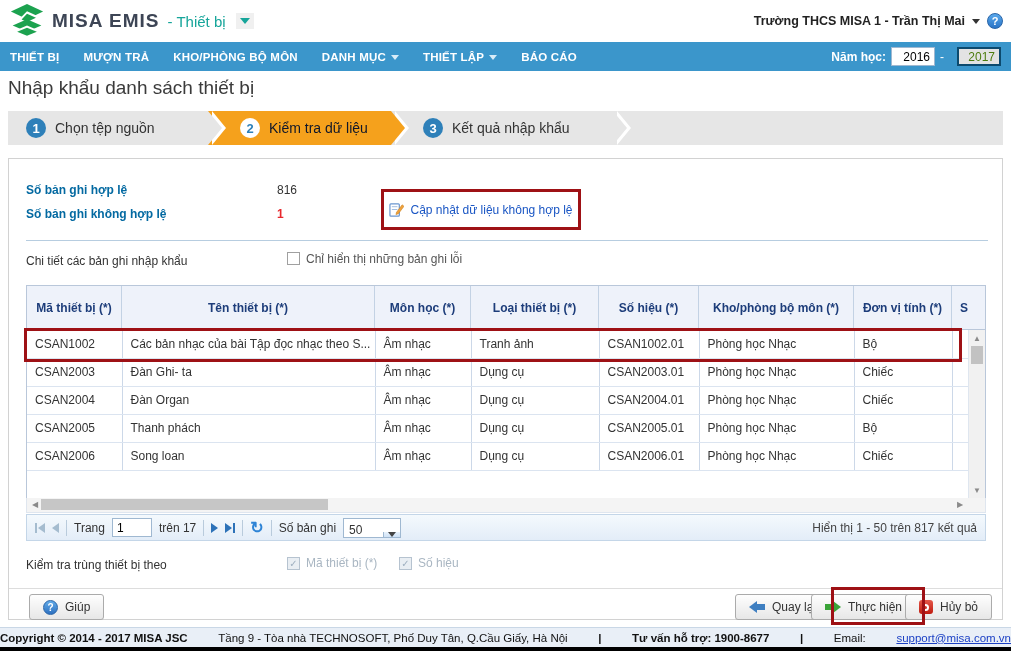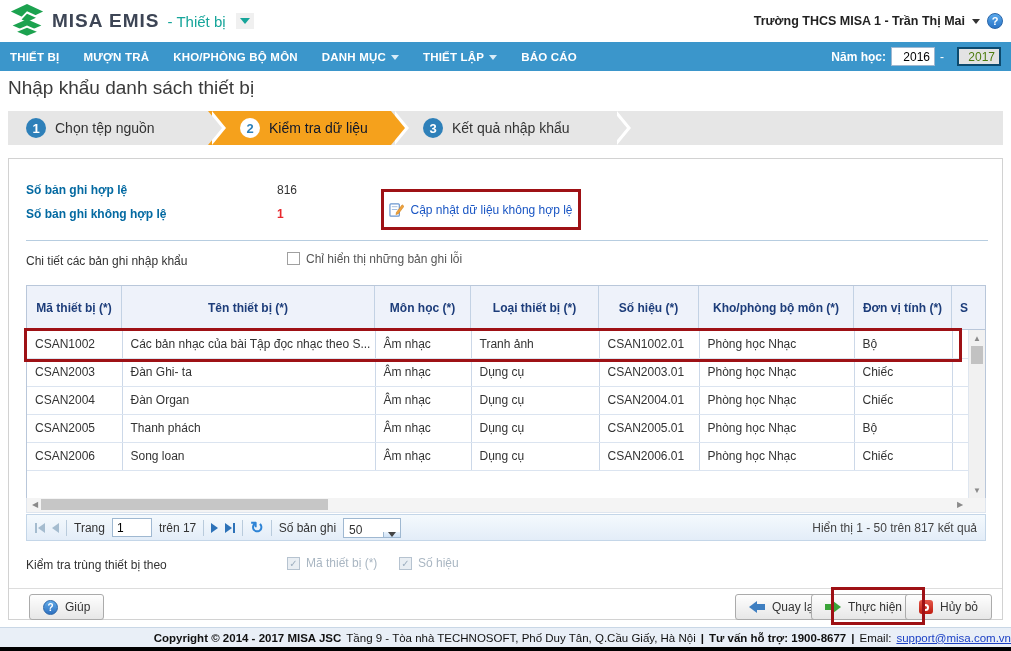--- a/index.html
+++ b/index.html
@@ -117,21 +117,21 @@
   .help-ico { width:15px; height:15px; border-radius:50%; background:linear-gradient(#61abe9,#2e71c0); border:1px solid #2a65a8; color:#fff; font-size:10px; font-weight:bold; display:flex; align-items:center; justify-content:center; }
   .arr { display:flex; align-items:center; }
   .arr .head-l { border-top:6px solid transparent; border-bottom:6px solid transparent; border-right:8px solid #3f7fc1; }
   .arr .tail { width:8px; height:6px; background:#3f7fc1; }
   .arr.green .head-r { border-top:6px solid transparent; border-bottom:6px solid transparent; border-left:8px solid #3aa438; }
   .arr.green .tail { background:#3aa438; }
   .cancel-ico { width:14px; height:14px; border-radius:3px; background:linear-gradient(#e4584a,#bf1a0e); display:flex; align-items:center; justify-content:center; }
   .cancel-ico i { width:7px; height:7px; border:2px solid #fff; border-radius:50%; }
 
   
-  .footer { position:absolute; left:0; top:627px; width:1011px; height:20px; background:#e9eff7; border-top:1px solid #c9d7e6; display:flex; align-items:center; justify-content:flex-end; gap:5px; font-size:11.5px; color:#111; white-space:nowrap; }
+  .footer { position:absolute; left:0; top:627px; width:1011px; height:20px; background:#e9eff7; border-top:1px solid #c9d7e6; display:flex; align-items:center; justify-content:space-between; gap:5px; font-size:11.5px; color:#111; white-space:nowrap; }
   .footer b { font-weight:bold; }
   .footer .mail { color:#1a3fc4; text-decoration:underline; cursor:pointer; }
   .blackbar { position:absolute; left:0; top:647px; width:1011px; height:4px; background:#000; }
 
   .edit-ico-svg { width:15px; height:15px; }
 </style>
 </head>
 <body>
 
 <header class="topbar">

